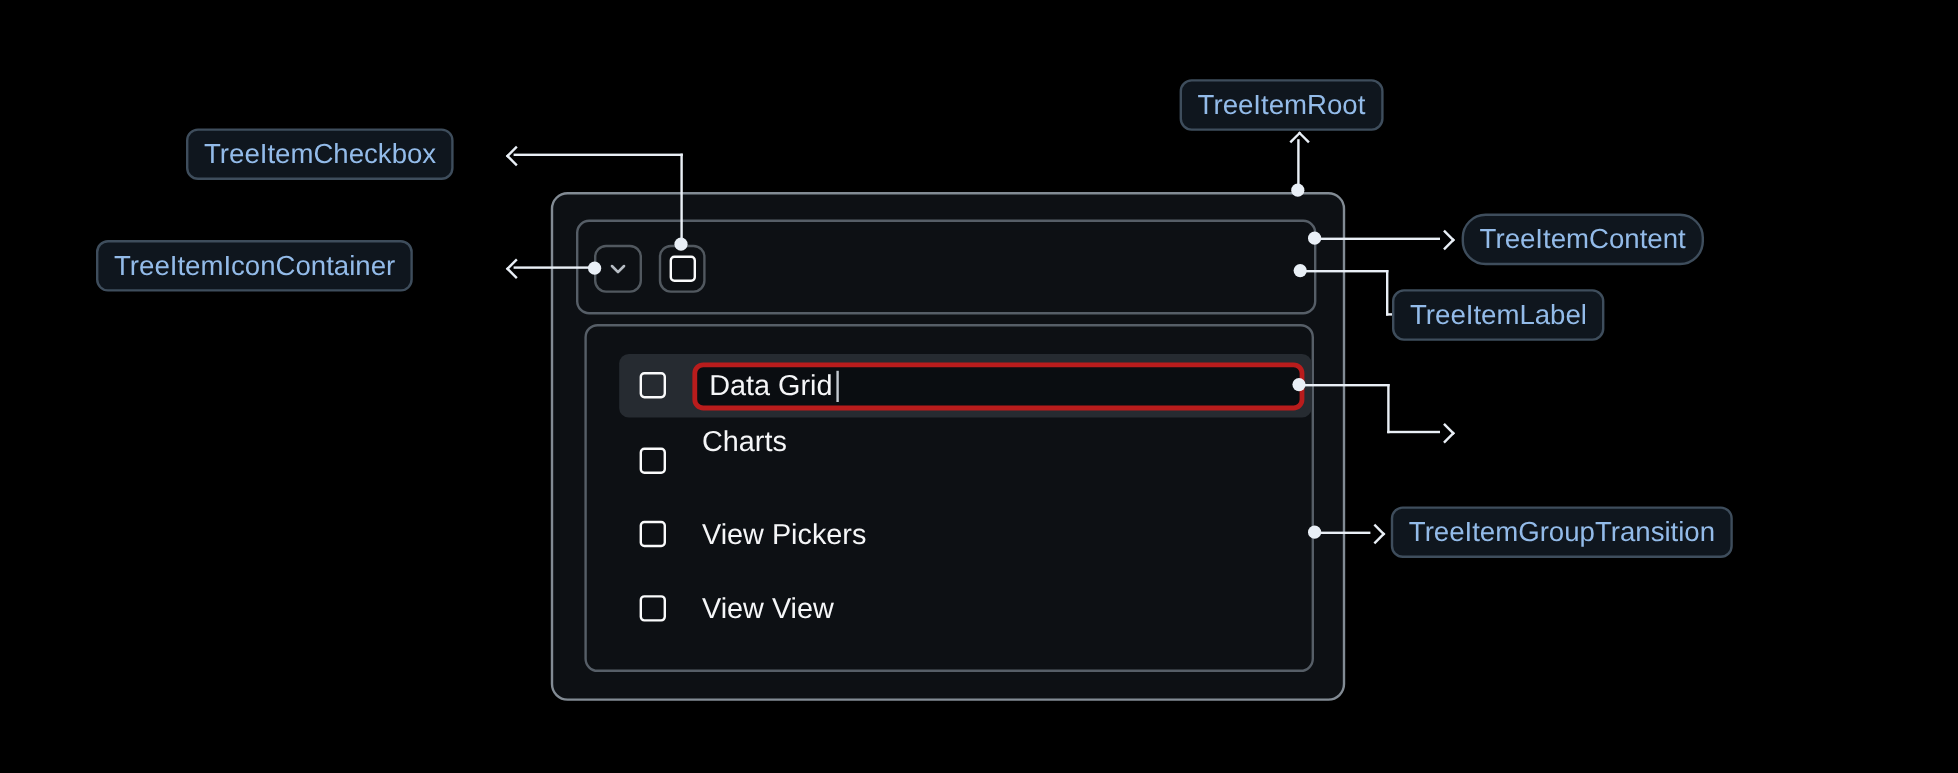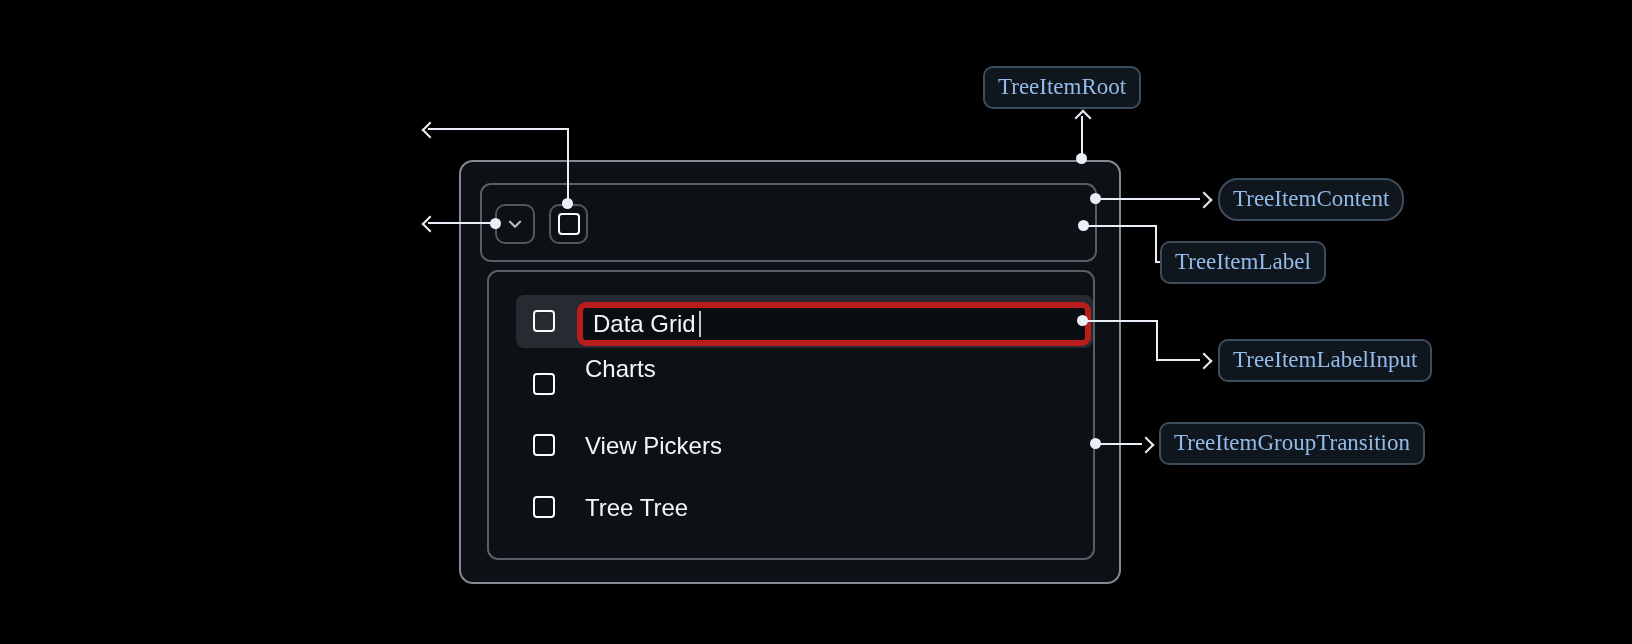--- a/index.html
+++ b/index.html
@@ -40,38 +40,38 @@
     position:absolute;left:487px;top:270px;width:604px;height:286px;
     border:2px solid #565e67;border-radius:11px;
   }
   .edit-row-bg{
     position:absolute;left:516px;top:295px;width:577px;height:53px;
     background:#262b31;border-radius:8px;
   }
   .row-checkbox{position:absolute;left:533px;}
   .label-input{
     position:absolute;left:577px;top:302px;width:492px;height:32px;
-    background:#0a0d11;border:6px solid #b91c1c;border-radius:9px;
+    background:#0a0d11;border:4px solid #b91c1c;border-radius:9px;
     display:flex;align-items:center;padding-left:10px;
   }
   .caret{width:2px;height:26px;background:#c2c8cf;margin-left:3px;}
   .item-label{position:absolute;left:585px;height:27px;display:flex;align-items:center;}
   
   .hline,.vline{position:absolute;background:#e9eff6;}
   .hline{height:2px;} .vline{width:2px;}
   .dot{position:absolute;width:11px;height:11px;border-radius:50%;background:#e9eff6;}
   .arr{position:absolute;width:10px;height:10px;}
   .arr-left{border-left:2.5px solid #e9eff6;border-bottom:2.5px solid #e9eff6;transform:rotate(45deg);}
   .arr-right{border-right:2.5px solid #e9eff6;border-top:2.5px solid #e9eff6;transform:rotate(45deg);}
   .arr-up{border-left:2.5px solid #e9eff6;border-top:2.5px solid #e9eff6;transform:rotate(45deg);}
   
   .badge{
     position:absolute;display:inline-flex;align-items:center;
     padding:5px 13px;background:#0f161e;border:2px solid #3e4d5c;border-radius:10px;
-    color:#93bbe9;font-family:Liberation Serif, serif;font-size:23px;line-height:1.25;
+    color:#93bbe9;font-family:Liberation Sans, sans-serif;font-size:23px;line-height:1.25;
     white-space:nowrap;
   }
 </style>
 </head>
 <body>
 
 <div class="stage">
 
   <div class="root-box"></div>
 
@@ -102,21 +102,21 @@
     <span class="ui-text">Charts</span>
   </div>
 
   <span class="checkbox row-checkbox" style="top:434px;"></span>
   <div class="item-label" style="top:432px;">
     <span class="ui-text">View Pickers</span>
   </div>
 
   <span class="checkbox row-checkbox" style="top:496px;"></span>
   <div class="item-label" style="top:494px;">
-    <span class="ui-text">Tree Tree</span>
+    <span class="ui-text">View View</span>
   </div>
 
   <div class="arr arr-up" style="left:1077px;top:112px;"></div>
   <div class="vline" style="left:1081px;top:116px;height:43px;"></div>
   <div class="dot" style="left:1076px;top:153px;"></div>
 
   <div class="arr arr-left" style="left:424px;top:124px;"></div>
   <div class="hline" style="left:428px;top:128px;width:141px;"></div>
   <div class="vline" style="left:567px;top:128px;height:74px;"></div>
   <div class="dot" style="left:562px;top:198px;"></div>
@@ -139,18 +139,19 @@
   <div class="hline" style="left:1082px;top:320px;width:76px;"></div>
   <div class="vline" style="left:1156px;top:320px;height:41px;"></div>
   <div class="hline" style="left:1156px;top:359px;width:44px;"></div>
   <div class="arr arr-right" style="left:1198px;top:355px;"></div>
 
   <div class="dot" style="left:1090px;top:438px;"></div>
   <div class="hline" style="left:1095px;top:443px;width:47px;"></div>
   <div class="arr arr-right" style="left:1140px;top:439px;"></div>
 
   <div class="badge" style="left:983px;top:66px;">TreeItemRoot</div>
+  <div class="badge" style="left:155px;top:107px;">TreeItemCheckbox</div>
+  <div class="badge" style="left:80px;top:200px;">TreeItemIconContainer</div>
   <div class="badge" style="left:1218px;top:178px;border-radius:20px;">TreeItemContent</div>
   <div class="badge" style="left:1160px;top:241px;">TreeItemLabel</div>
-  <div class="badge" style="left:1218px;top:339px;">TreeItemLabelInput</div>
   <div class="badge" style="left:1159px;top:422px;text-align:right;">TreeItemGroupTransition</div>
 
 </div>
 
 </body></html>

